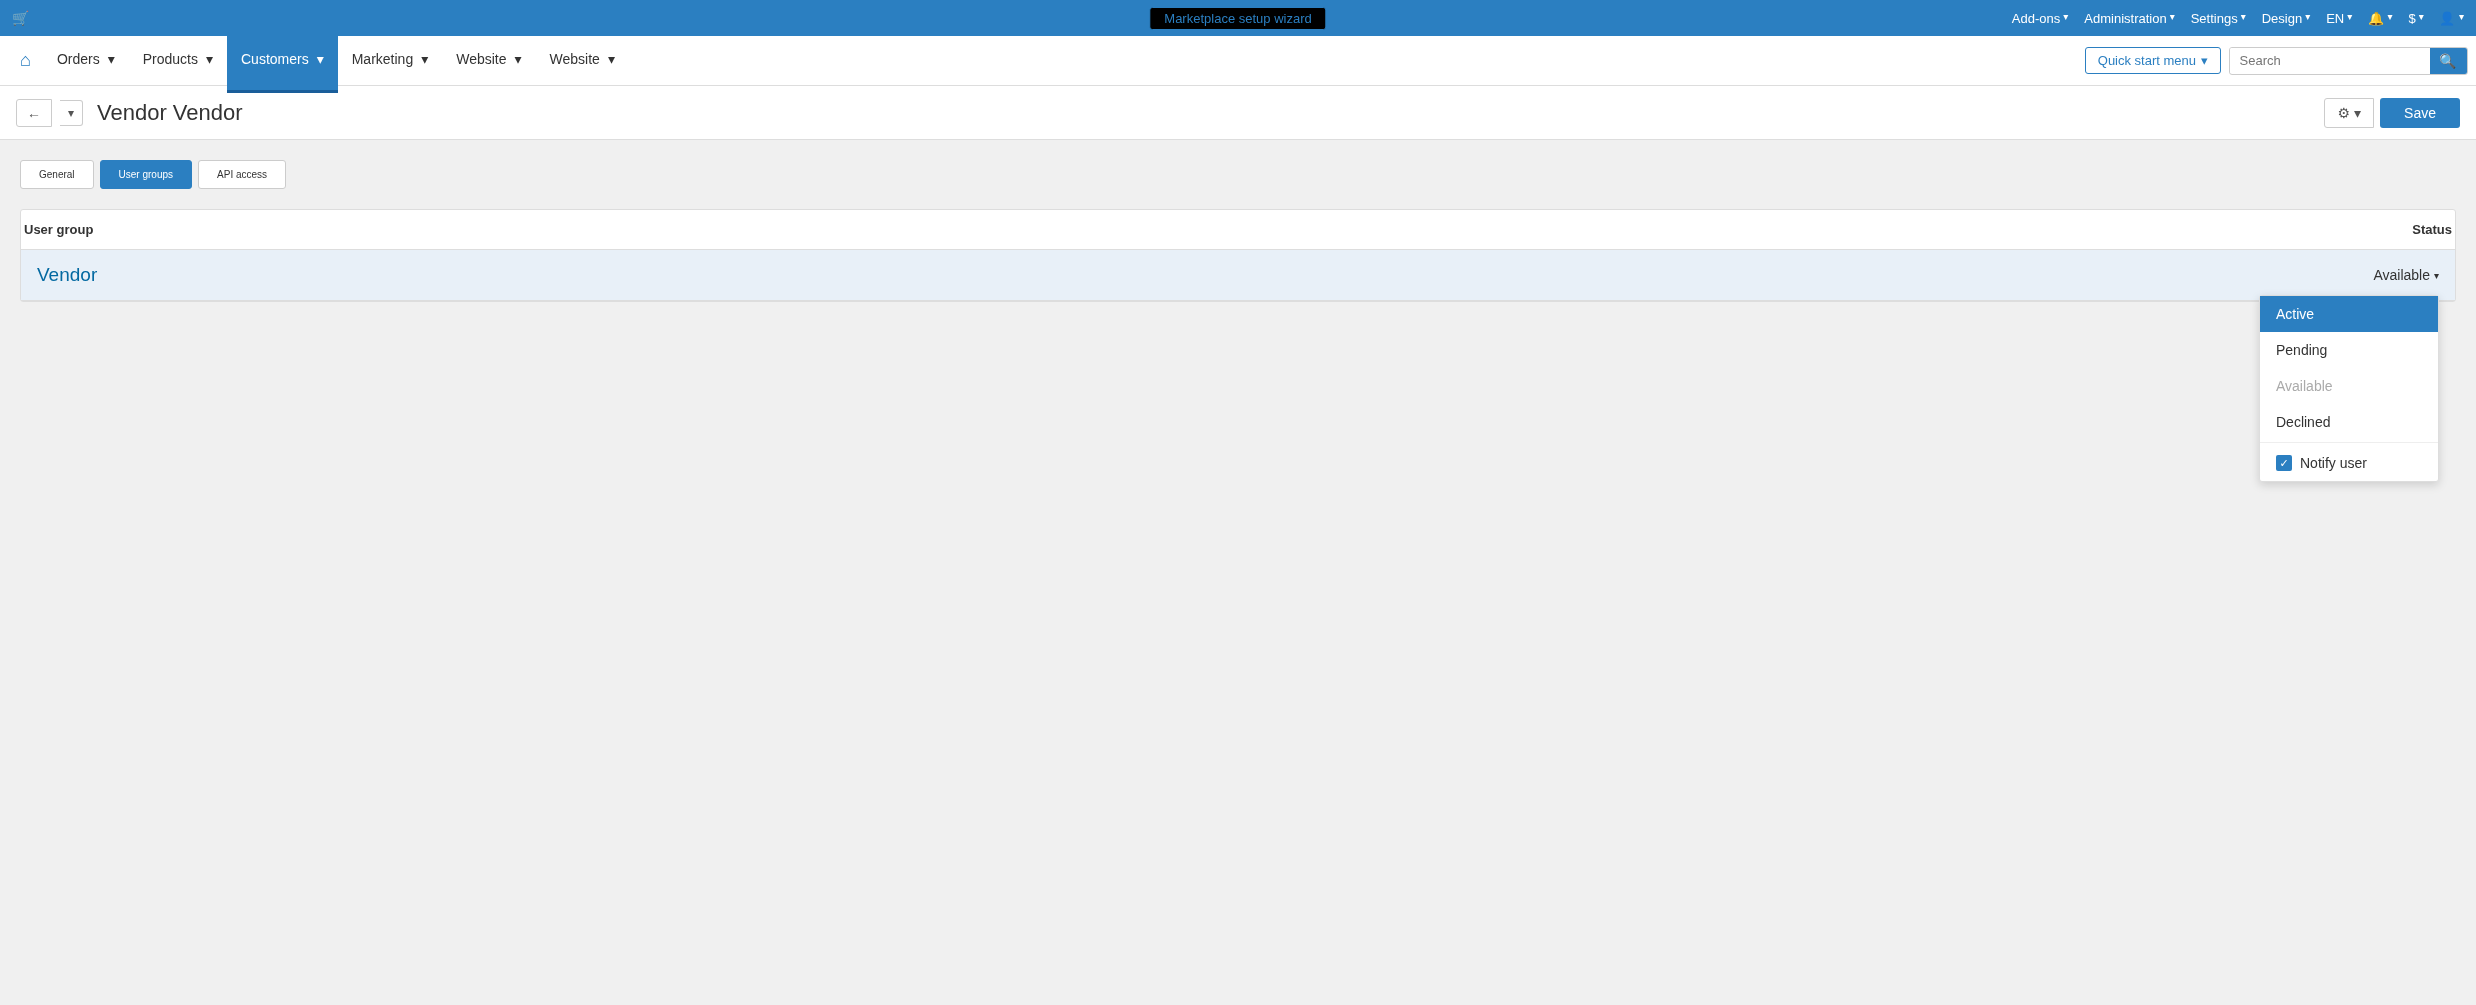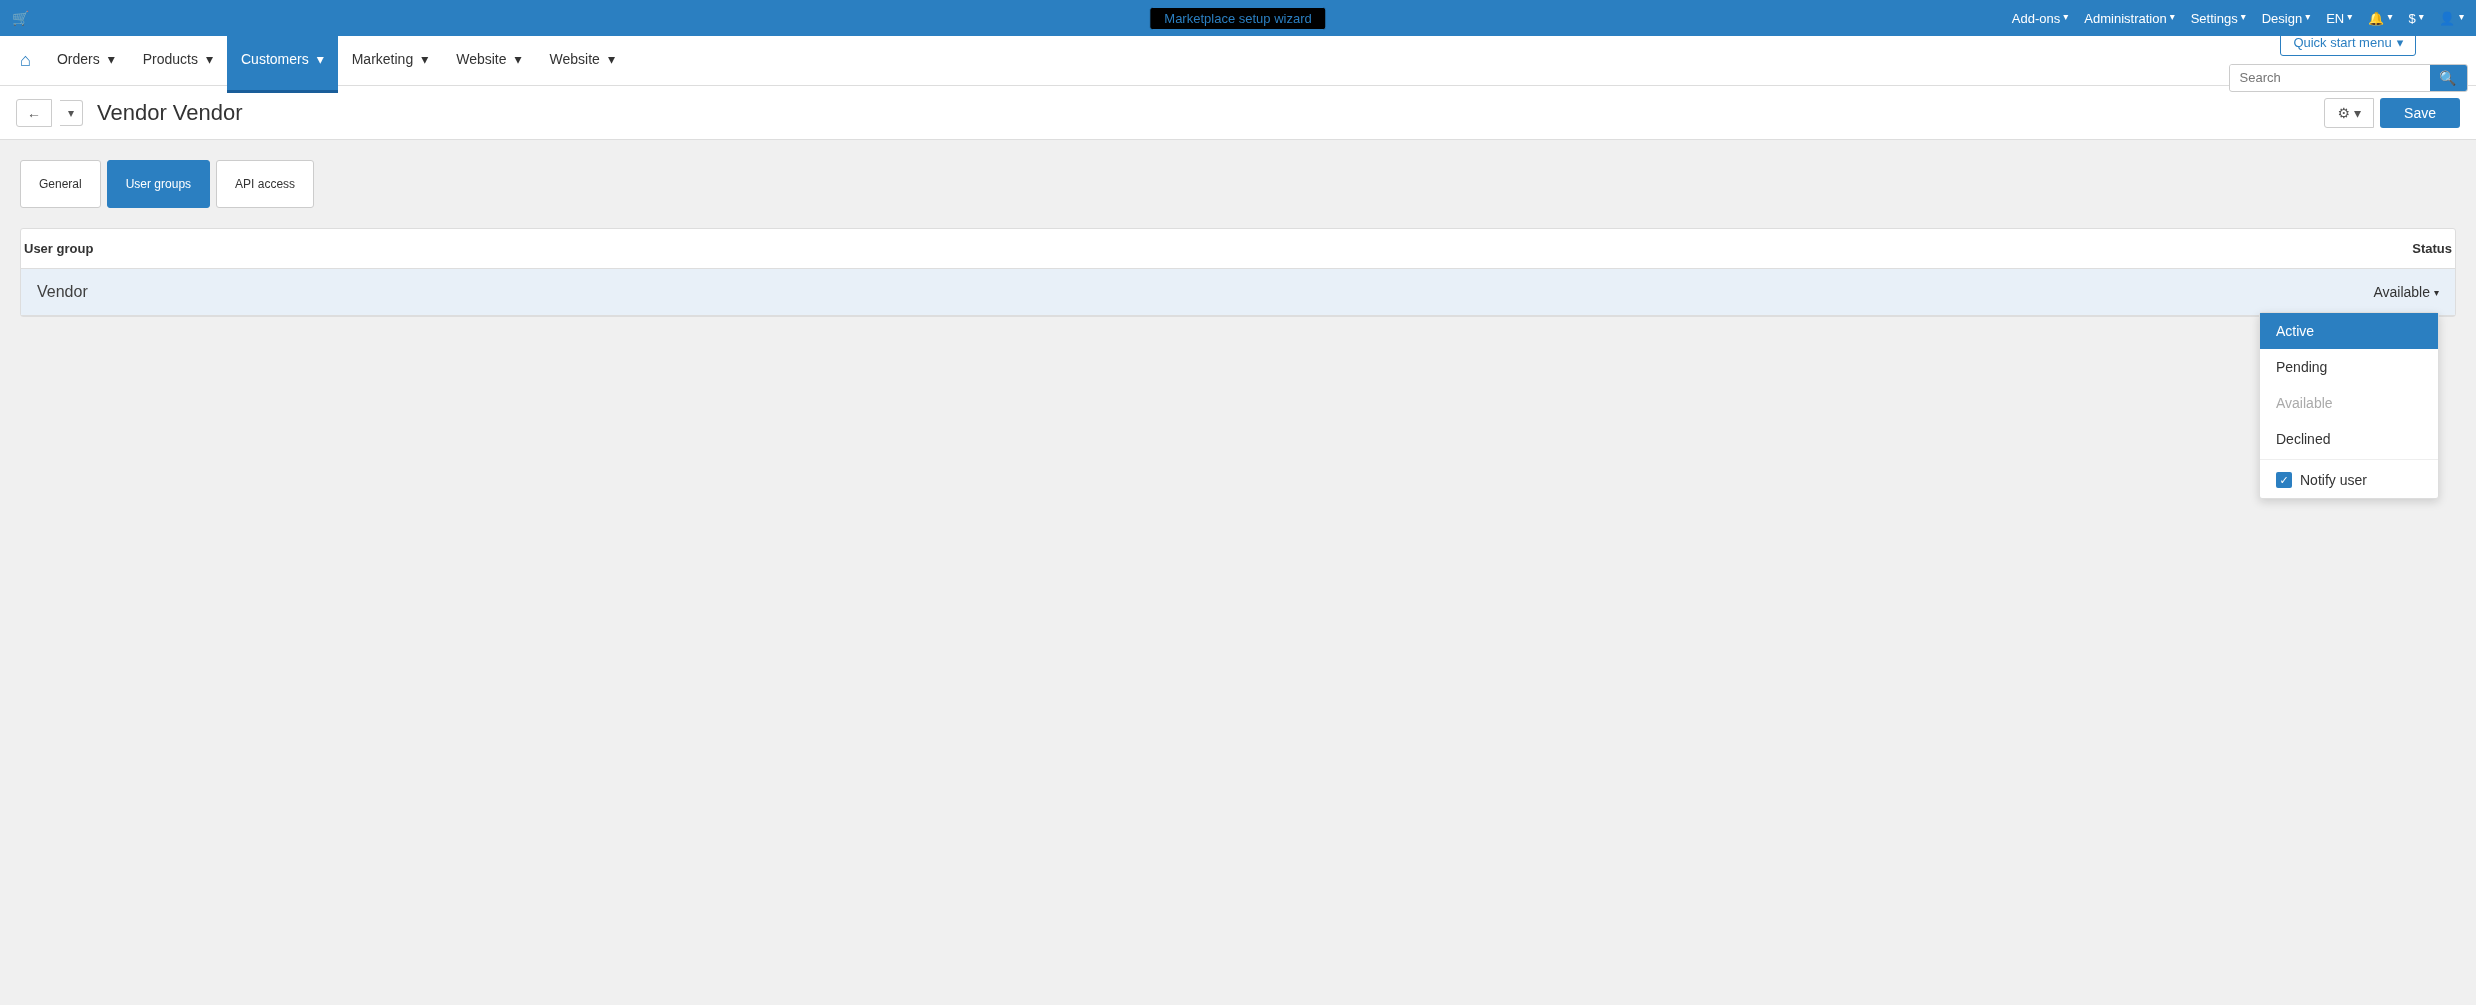--- a/index.html
+++ b/index.html
@@ -67,21 +67,20 @@
     .nav-item.active {
       background: #2b7fc1;
       color: #fff;
       border-bottom: 3px solid #1a5e9a;
     }
     .nav-right {
       margin-left: auto;
       display: flex;
       align-items: center;
       gap: 8px;
-      flex-direction: column;
     }
     .quick-start-btn {
       background: #fff;
       border: 1px solid #2b7fc1;
       color: #2b7fc1;
       border-radius: 3px;
       padding: 5px 12px;
       font-size: 13px;
       cursor: pointer;
       display: flex;
@@ -176,26 +175,26 @@
       min-height: calc(100vh - 140px);
     }
 
     
     .tabs {
       display: flex;
       gap: 6px;
       margin-bottom: 20px;
     }
     .tab-btn {
-      padding: 16px 18px;
+      padding: 8px 18px;
       border: 1px solid #ccc;
       border-radius: 3px;
       background: #fff;
       color: #333;
-      font-size: 12px;
+      font-size: 10px;
       cursor: pointer;
       text-align: right;
     }
     .tab-btn.active {
       background: #2b7fc1;
       color: #fff;
       border-color: #2b7fc1;
     }
 
     
@@ -217,23 +216,23 @@
     .table-row {
       display: flex;
       justify-content: space-between;
       align-items: center;
       padding: 14px 16px;
       background: #e8f0f8;
       border-bottom: 1px solid #ddd;
       position: relative;
     }
     .table-row a {
-      color: #404040;
+      color: #0369a1;
       text-decoration: none;
-      font-size: 16px;
+      font-size: 19px;
     }
     .status-dropdown-wrap {
       position: relative;
       display: flex;
       align-items: center;
     }
     .status-value {
       color: #333;
       font-size: 14px;
       cursor: pointer;

